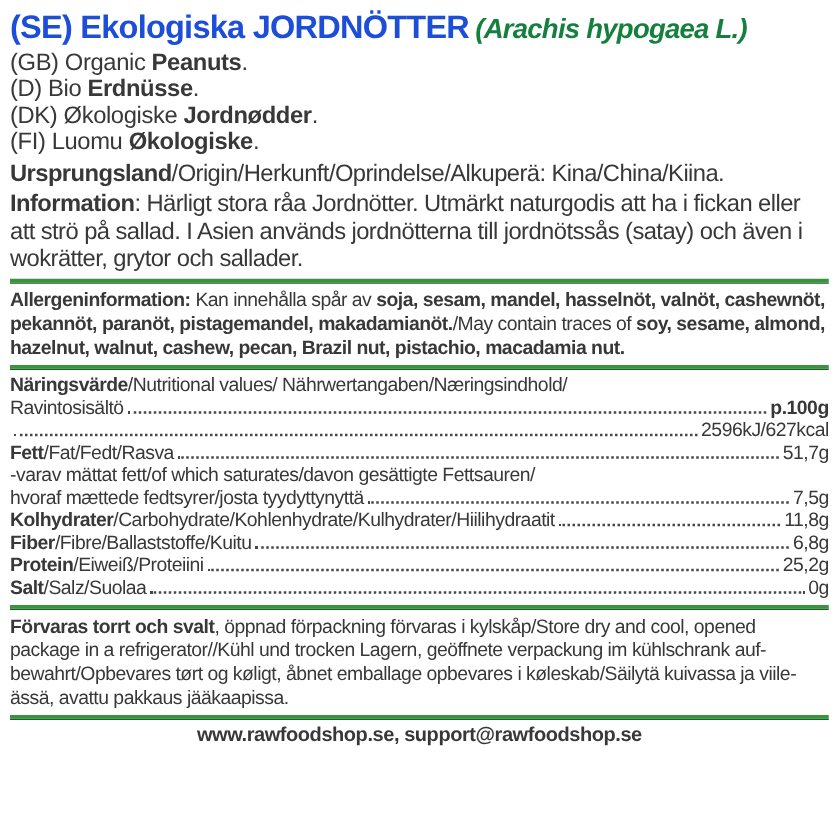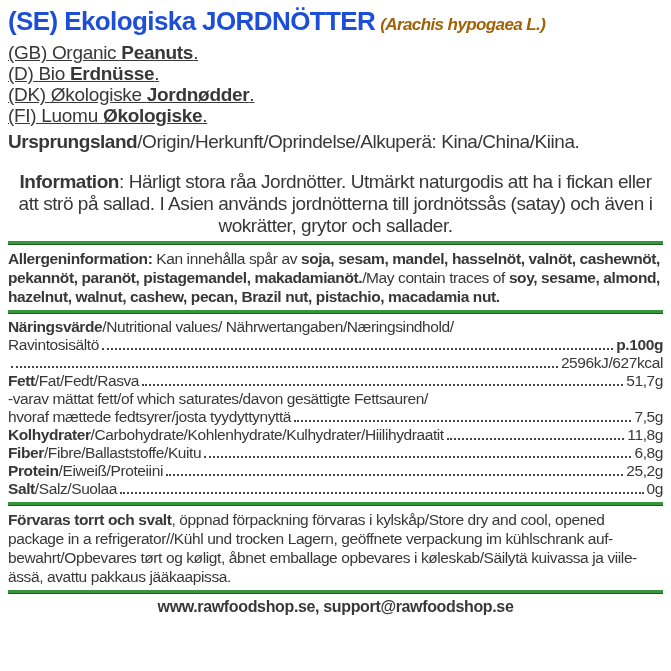--- a/index.html
+++ b/index.html
@@ -8,27 +8,27 @@
     width: 671px; height: 671px;
     background: #ffffff;
     color: #383838;
     font-family: "Liberation Sans", sans-serif;
     overflow: hidden;
   }
   .label { padding: 6px 8px 0 8px; }
 
   .title { font-size: 26px; line-height: 30px; letter-spacing: -0.6px; margin: 0 0 2px 0; white-space: nowrap; }
   .green-title { color: #1d4ed8; font-weight: 700; }
-  .latin { font-style: italic; font-size: 17px; margin-left: 5px; color: #a16207; }
+  .latin { font-style: italic; font-size: 22px; margin-left: 5px; color: #15803d; }
 
-  .lang { font-size: 19px; line-height: 21px; letter-spacing: -0.3px; text-decoration: underline; }
+  .lang { font-size: 19px; line-height: 21px; letter-spacing: -0.3px; }
 
   .para { margin: 0; font-size: 19px; line-height: 22px; letter-spacing: -0.45px; }
   .origin { margin-top: 5px; }
-  .info { margin-top: 18px; text-align: center; }
+  .info { margin-top: 2px; }
 
   b, .bold { font-weight: 700; }
 
   .rule { border-top: 3px solid #38953d; border-bottom: 1px solid #1d6021; margin: 4px 0; }
 
   .small { margin: 0; font-size: 15.5px; line-height: 19px; letter-spacing: -0.4px; }
 
   .nutr { font-size: 15.5px; line-height: 18px; letter-spacing: -0.4px; }
   .nflex { display: flex; align-items: baseline; }
   .ntext { white-space: nowrap; text-align: center; }

